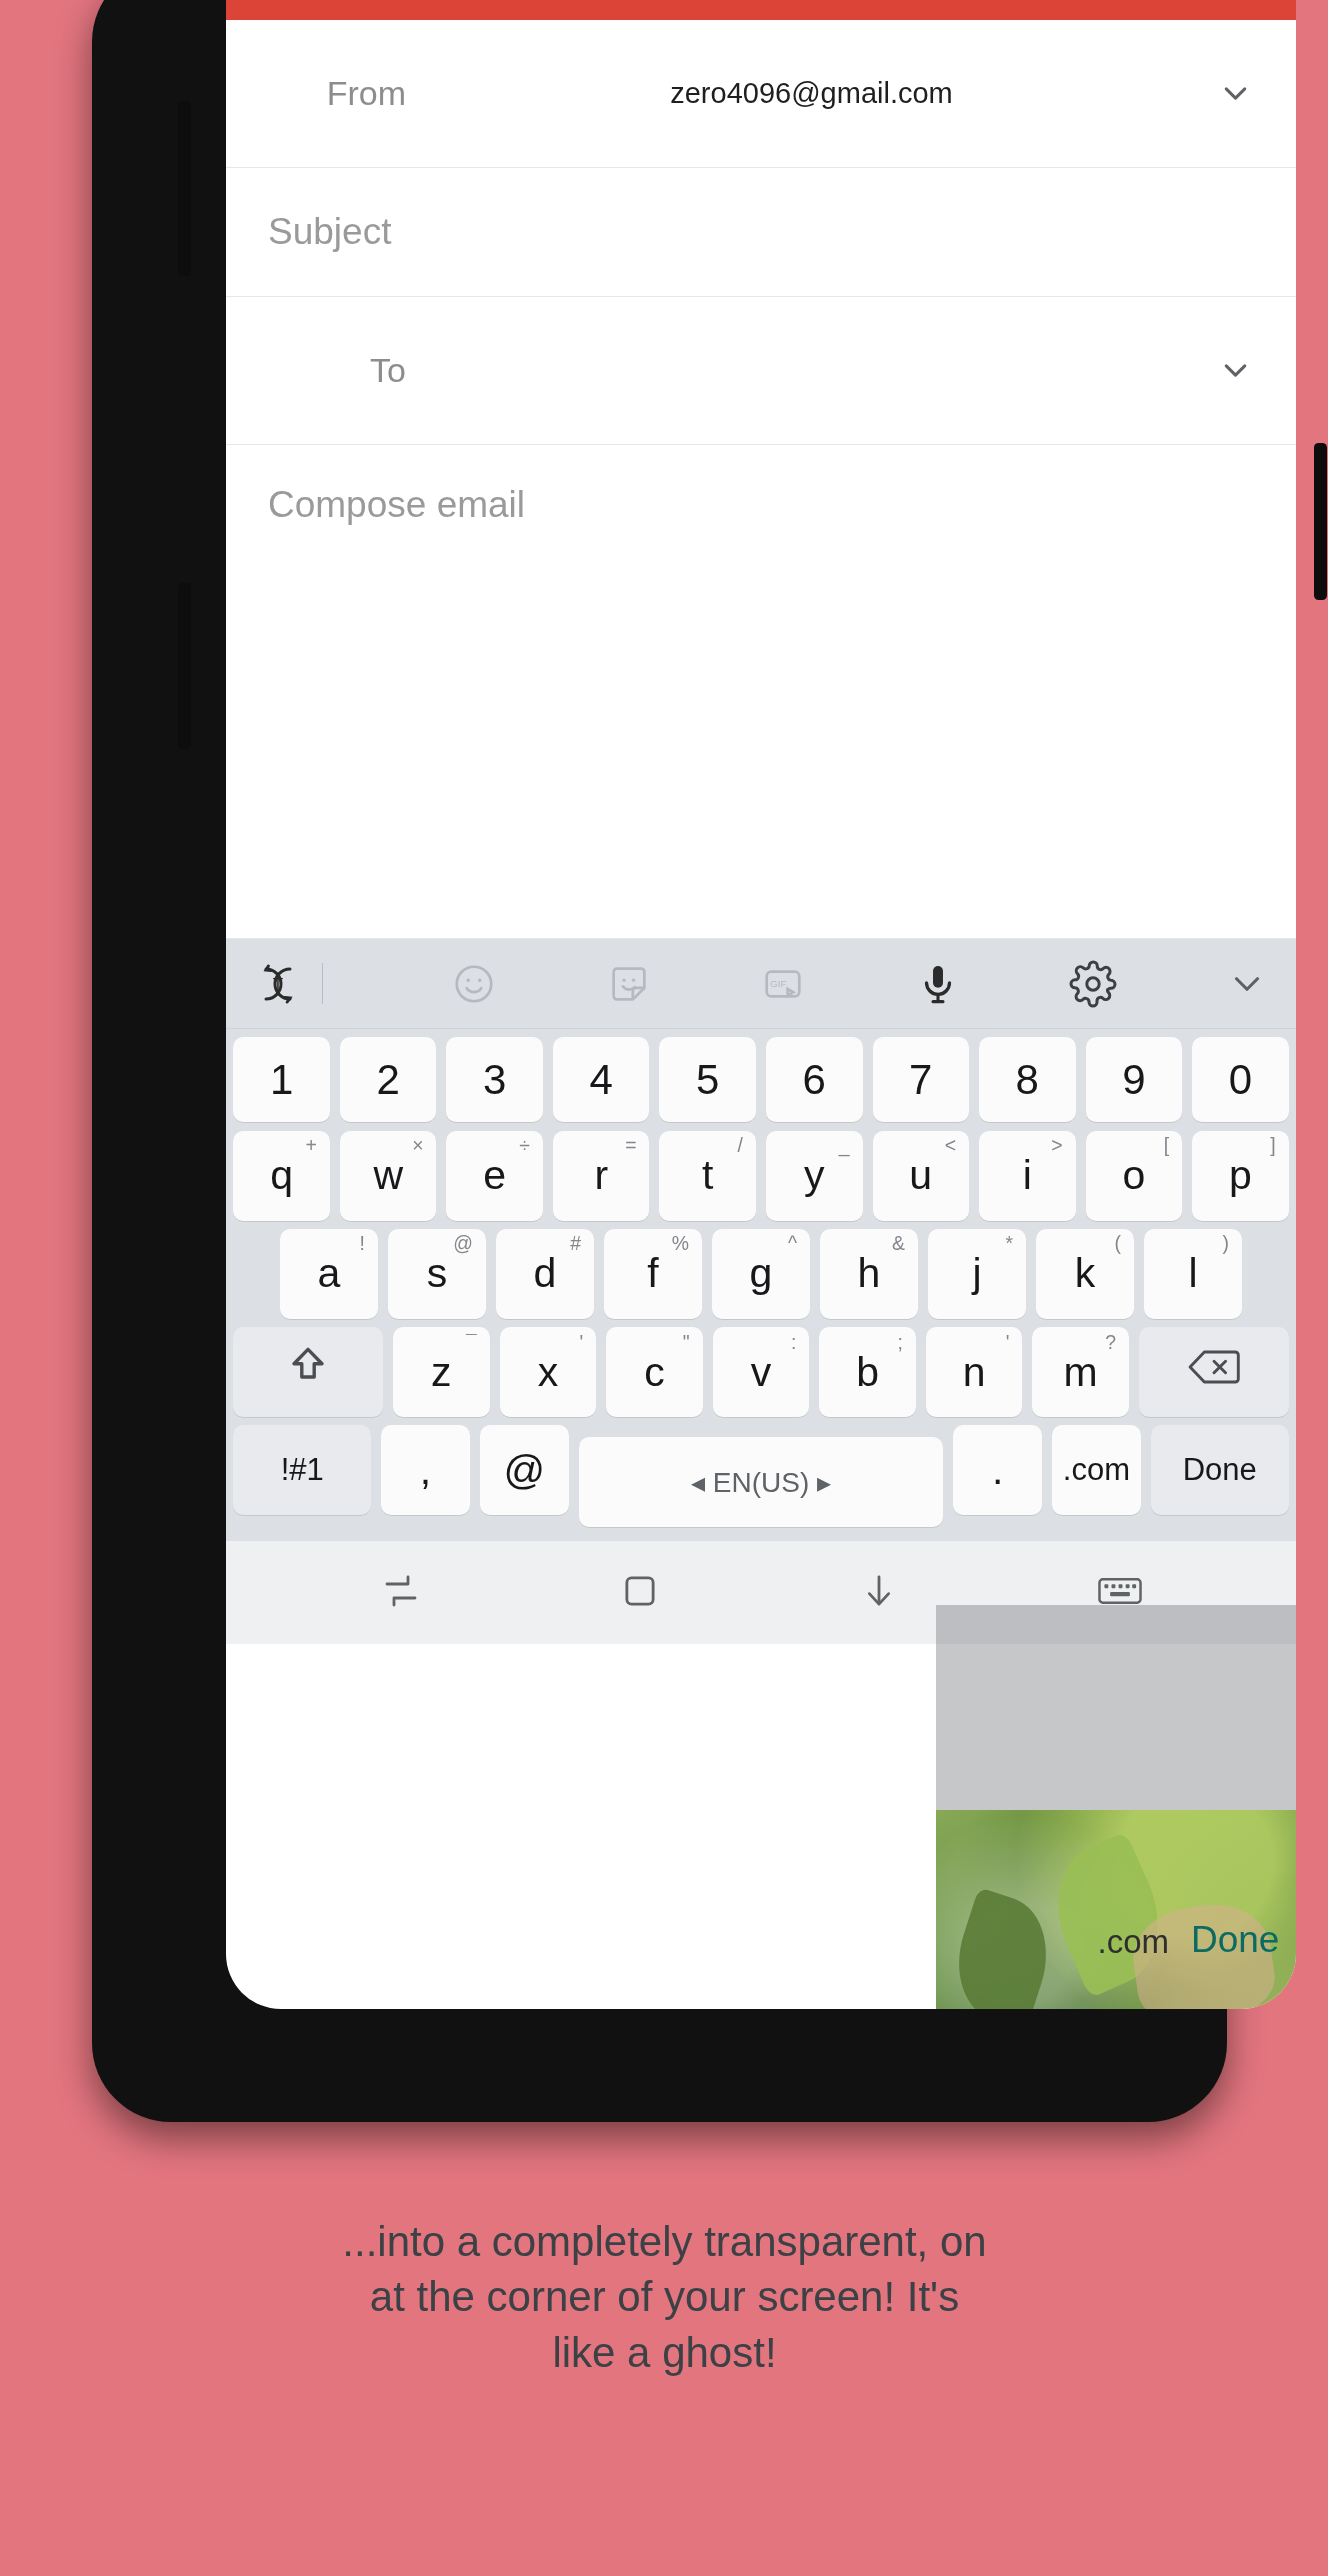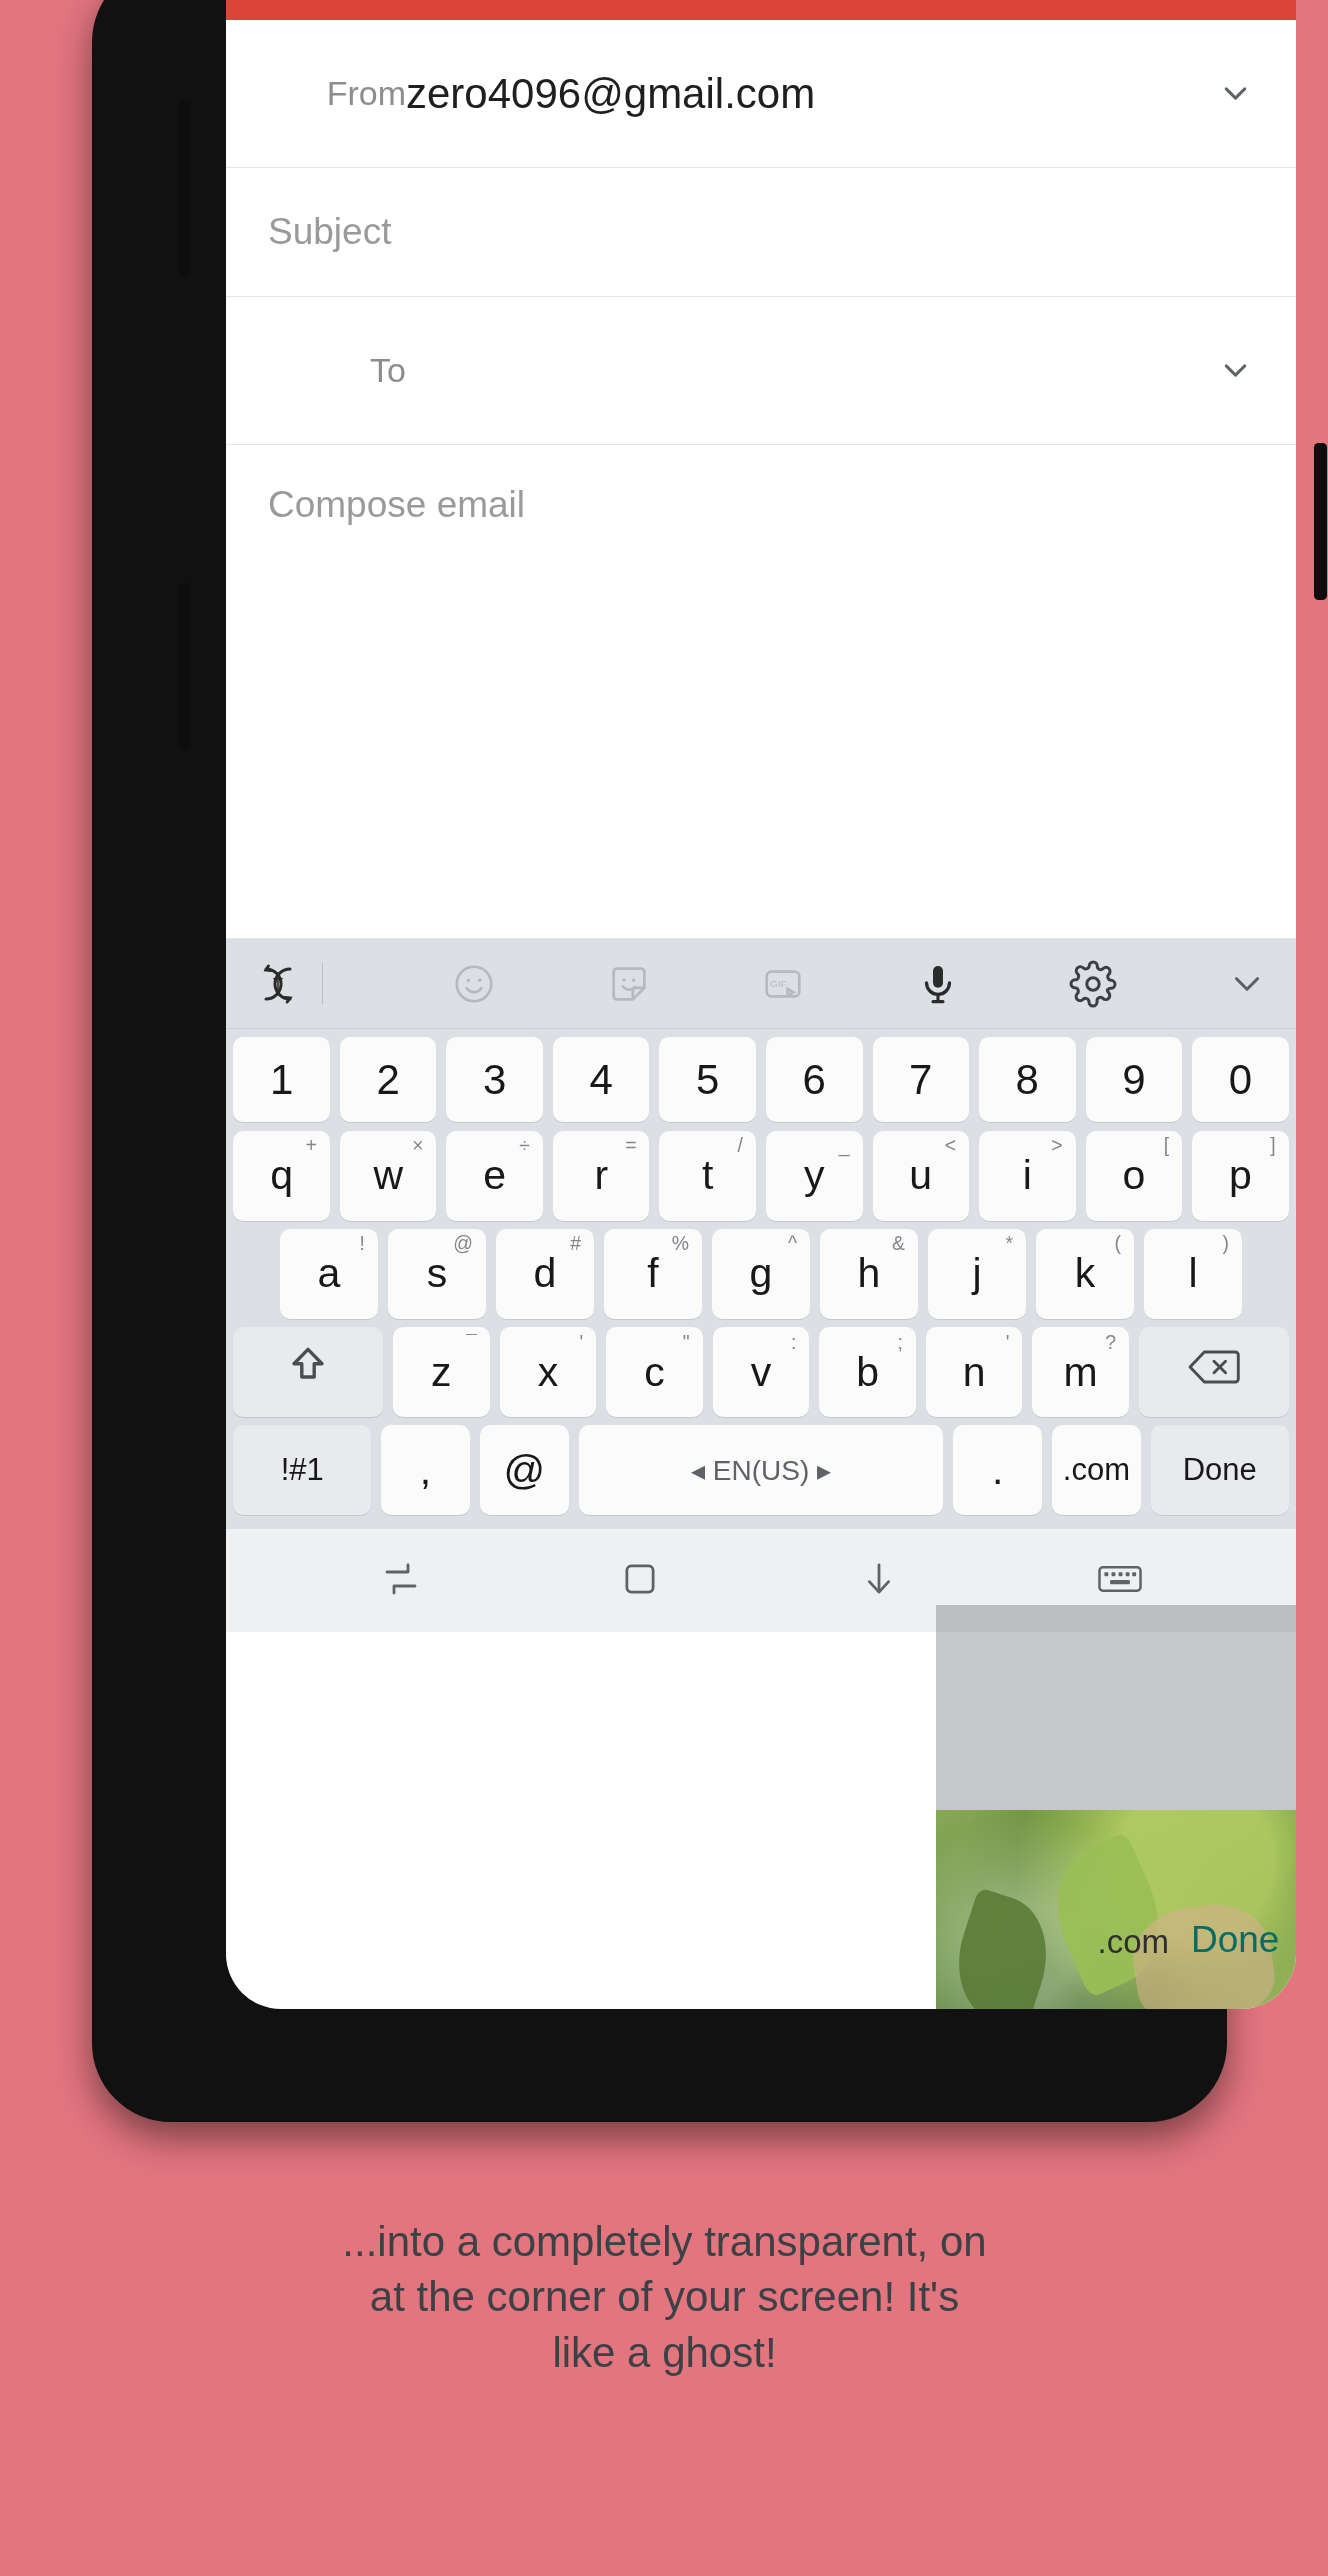--- a/index.html
+++ b/index.html
@@ -35,21 +35,21 @@
     display:flex; align-items:center; padding:0 24px; color:#fff;
     overflow:hidden;
   }
 
   
   .field{
     display:flex; align-items:center; height:148px;
     border-bottom:0.9px solid #e6e6e6; padding:0 42px; background:#fff;
   }
   .field .f-label{ font-size:34px; color:#8d8d8d; min-width:138px;text-align:right; }
-  .field .f-value{ font-size:42px; color:#1f1f1f; flex:1; }
+  .field .f-value{ font-size:29px; color:#1f1f1f; flex:1;text-align:center; }
   .field .f-place{ font-size:37px; color:#9a9a9a; flex:1; }
   .chev{ width:37px; height:37px; flex:0 0 auto; }
   #subject-field{ height:129px; }
   #body-field{
     height:494px; padding:39px 18px 0 42px; align-items:flex-start;
     background:#fff;
   }
   #body-field .f-place{ font-size:37px; color:#9a9a9a; }
 
   
@@ -67,21 +67,21 @@
     background:#fbfbfc; border-radius:10px; position:relative;
     height:90px; flex:1; display:flex; align-items:center; justify-content:center;
     font-size:41px; color:#18181a; box-shadow:0 0.9px 0 rgba(0,0,0,.10);
   }
   .key .sup{
     position:absolute; top:5.5px; right:13px;
     font-size:19.4px; color:#83868b; font-weight:400; line-height:1;
   }
   .key.fn{ background:#e8eaed; }
   .key.wide{ flex:1.55; }
-  .key.space{ flex:4.1; font-size:28px; color:#5f6368; }
+  .key.space{ flex:4.1; font-size:28px; color:#5f6368;margin-top:12px; }
   .key.small-txt{ font-size:31px; }
   #row-num .key{ height:85px; font-size:42px; }
 
   
   #nav-bar{
     height:103px; background:#eff0f1; display:flex;
     align-items:center; justify-content:space-around; padding:0 55px;
   }
 
   

